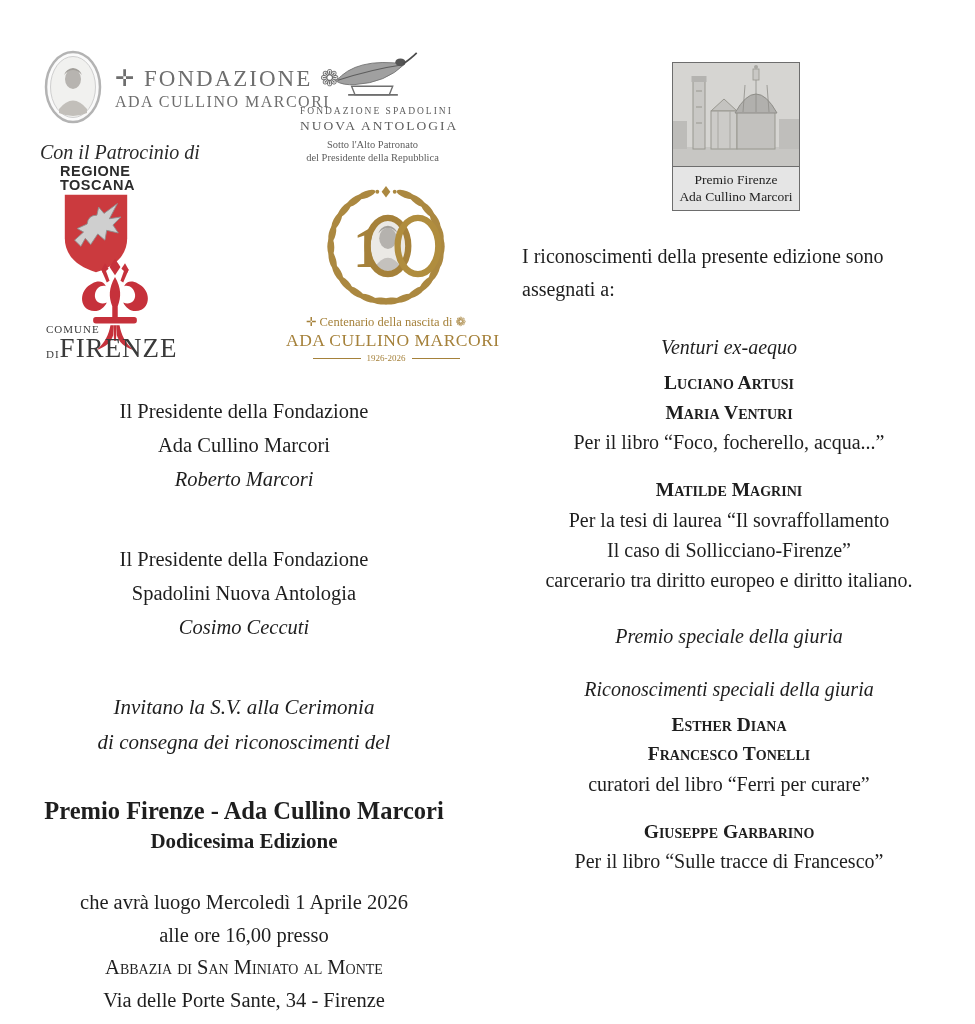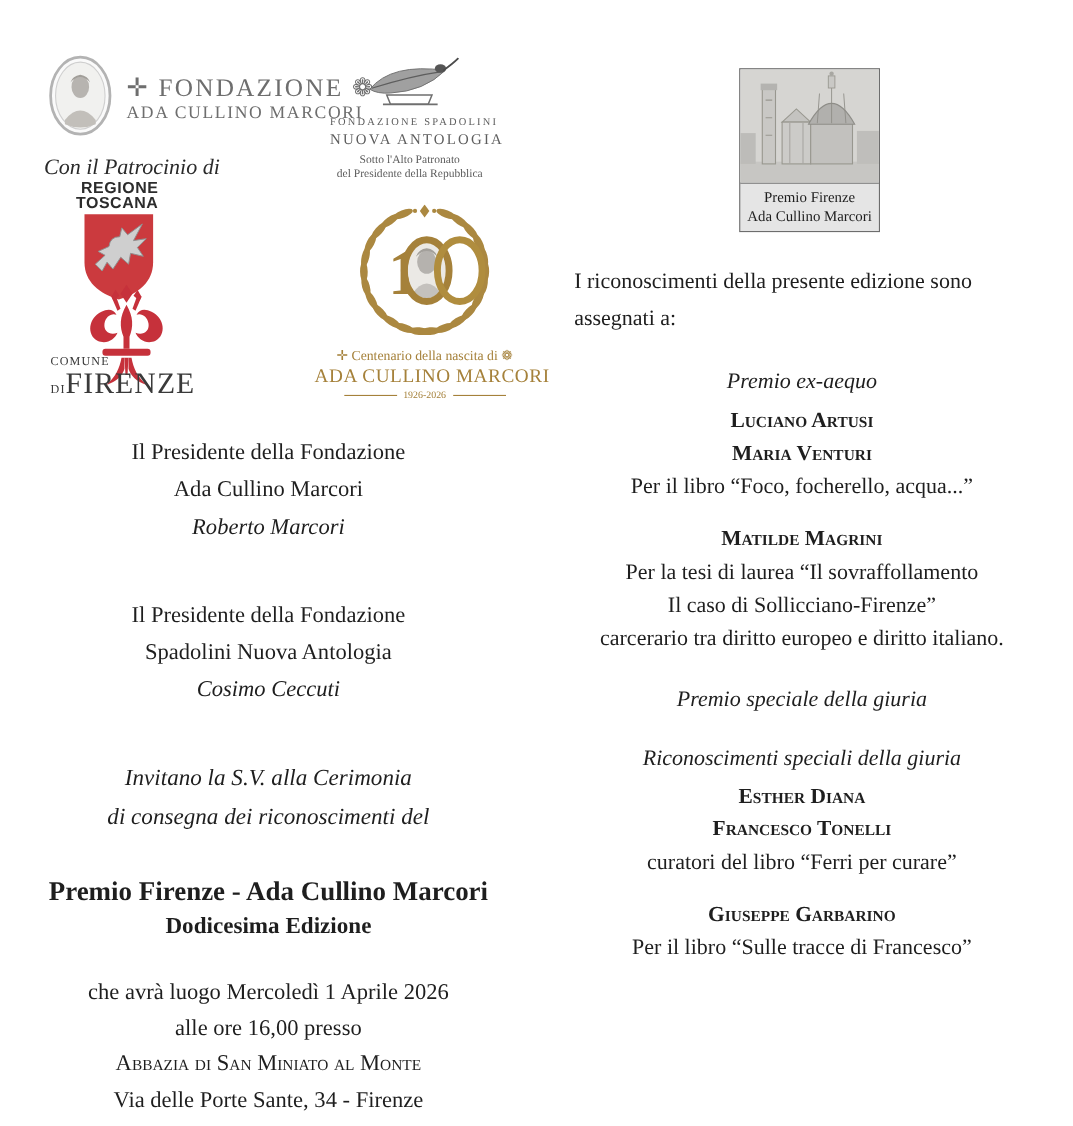--- a/index.html
+++ b/index.html
@@ -20,21 +20,21 @@
   .logo-spadolini { left:300px; top:52px; width:145px; text-align:center; color:#5d5d5d; }
   .spad-l1 { font-size:9.5px; letter-spacing:2px; margin-top:2px; white-space:nowrap; }
   .spad-l2 { font-size:13.5px; letter-spacing:2px; margin-top:2px; white-space:nowrap; }
   .spad-l3 { font-size:10.5px; margin-top:4px; line-height:13px; white-space:nowrap; }
   .spad-l4 { font-size:10.5px; line-height:13px; white-space:nowrap; }
 
   
   .patrocinio { left:40px; top:141px; font-style:italic; font-size:20px; color:#2a2a2a; }
 
   
-  .logo-toscana { left:60px; top:164px; width:84px; text-align:right; }
+  .logo-toscana { left:60px; top:164px; width:84px; text-align:left; }
   .tosc-text { font-family:"Liberation Sans","DejaVu Sans",sans-serif; font-weight:bold;
                font-size:14.5px; line-height:14px; color:#2c2c2c; letter-spacing:0.5px; }
 
   
   .logo-firenze { left:46px; top:258px; width:150px; height:105px; }
   .fir-lily { position:absolute; left:28px; top:0; }
   .fir-text { position:absolute; left:0; top:66px; color:#3a3a3a; line-height:1; }
   .fir-comune { font-size:11px; letter-spacing:1px; }
   .fir-row { display:flex; align-items:flex-end; }
   .fir-di { font-size:11px; letter-spacing:1px; padding-bottom:2px; }
@@ -259,21 +259,21 @@
     <div>Via delle Porte Sante, 34 - Firenze</div>
   </div>
 </div>
 
 <div class="abs col-right">
   <div class="awards-intro">
     <div>I riconoscimenti della presente edizione sono</div>
     <div>assegnati a:</div>
   </div>
 
-  <div class="award-heading">Premio ex-aequo</div>
+  <div class="award-heading">Venturi ex-aequo</div>
   <div class="entry">
     <div class="entry-name">Luciano Artusi</div>
     <div class="entry-name">Maria Venturi</div>
     <div class="entry-desc">Per il libro “Foco, focherello, acqua...”</div>
   </div>
   <div class="entry" style="margin-top:18px;text-align:center;">
     <div class="entry-name">Matilde Magrini</div>
     <div class="entry-desc">Per la tesi di laurea “Il sovraffollamento</div>
     <div class="entry-desc">Il caso di Sollicciano-Firenze”</div>
     <div class="entry-desc">carcerario tra diritto europeo e diritto italiano.</div>

